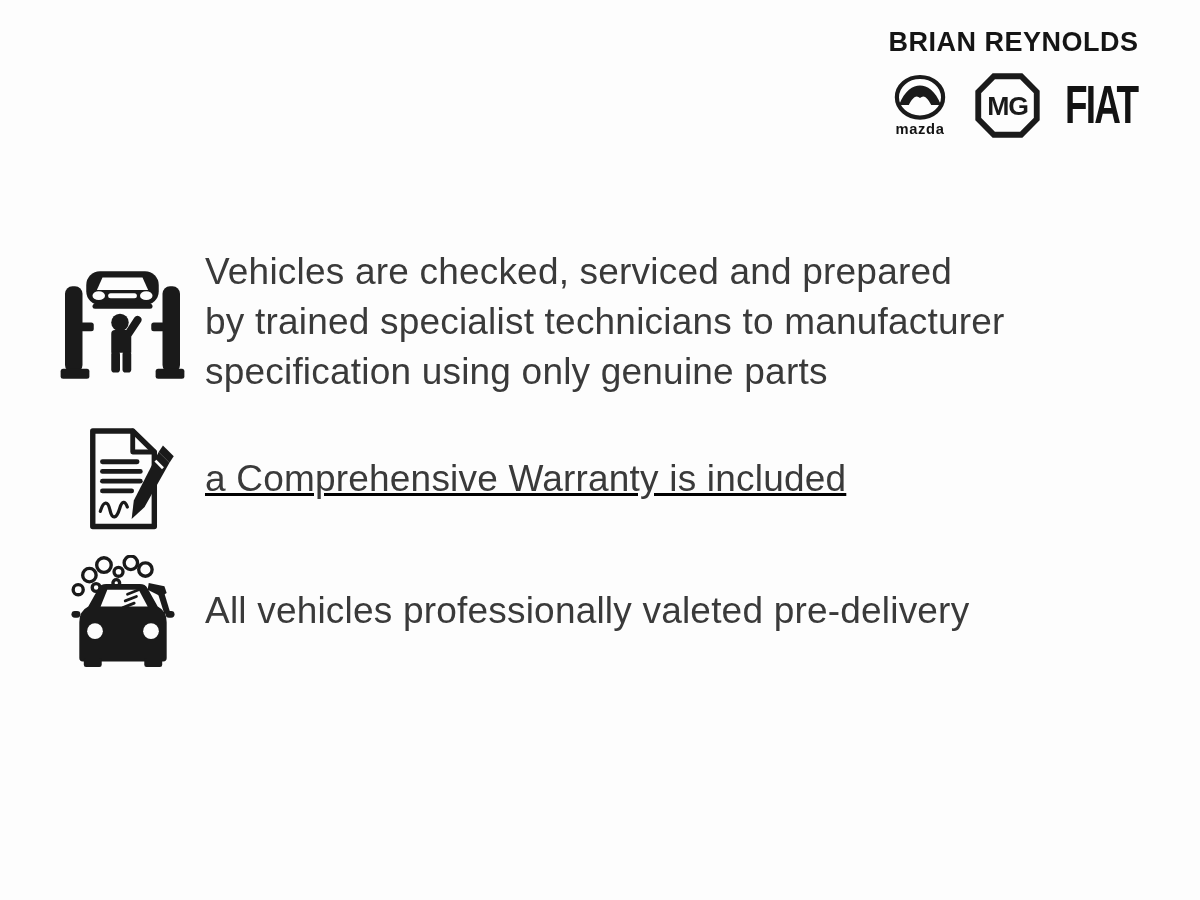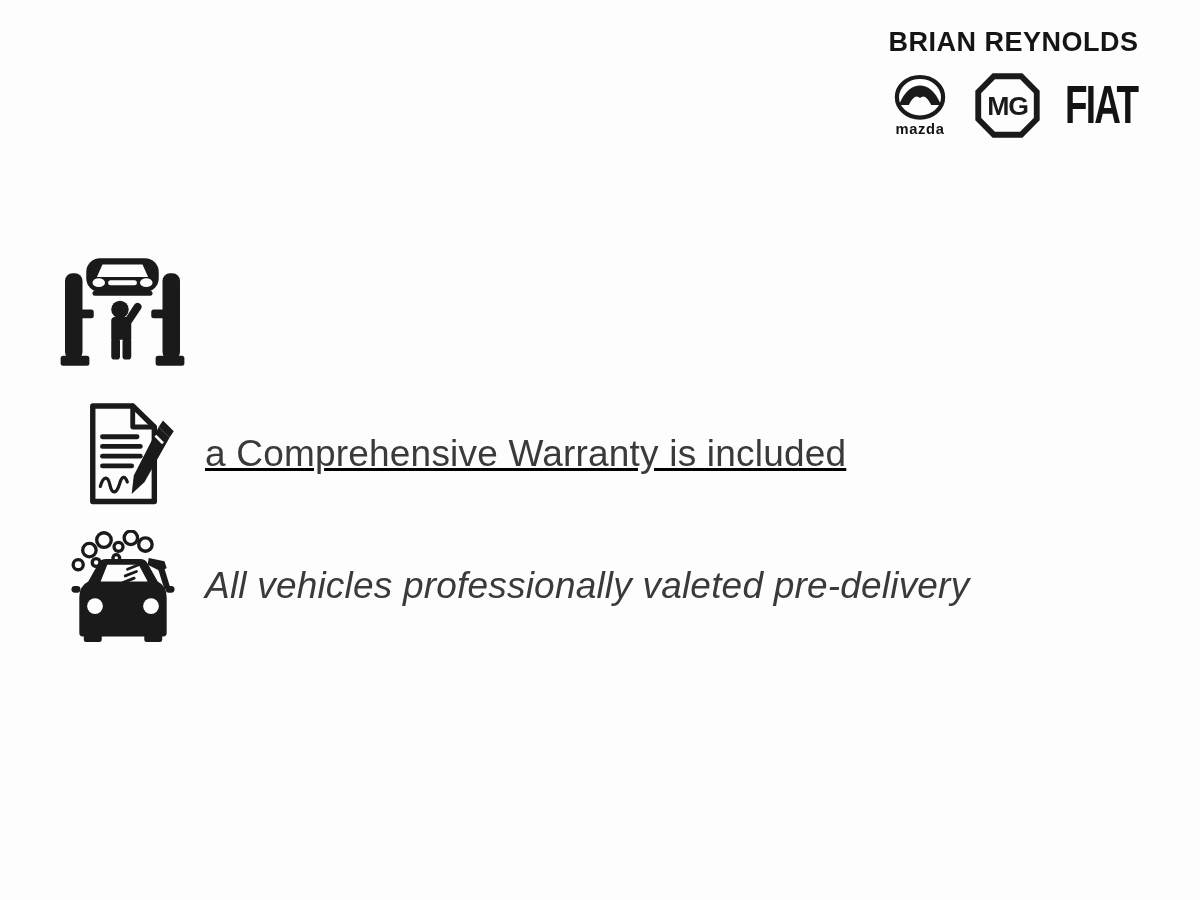--- a/index.html
+++ b/index.html
@@ -55,21 +55,21 @@
     position: absolute;
     left: 60px;
     top: 247px;
     width: 1100px;
   }
   .feature {
     display: flex;
     align-items: center;
   }
   .feature + .feature--warranty { margin-top: 28px; text-decoration: underline; }
-  .feature + .feature--valet    { margin-top: 22px; font-style: italic; }
+  .feature + .feature--valet    { margin-top: 22px; }
   .icon-wrap {
     width: 125px;
     flex-shrink: 0;
     margin-right: 20px;
     display: flex;
     justify-content: center;
     align-items: center;
   }
   .feature-text {
     font-size: 37px;
@@ -123,20 +123,23 @@
             <rect x="50" y="73" width="7" height="17" rx="2.5"></rect>
           </g>
           <g fill="#fdfdfd">
             <path d="M34,14 h32 l4.5,10 h-41 z"></path>
             <ellipse cx="31" cy="28.5" rx="5" ry="3.5"></ellipse>
             <ellipse cx="69" cy="28.5" rx="5" ry="3.5"></ellipse>
             <rect x="38.5" y="26.5" width="23" height="4" rx="2"></rect>
           </g>
         </svg>
       </div>
+      <div class="feature-text">Vehicles are checked, serviced and prepared
+by trained specialist technicians to manufacturer
+specification using only genuine parts</div>
     </div>
 
     <div class="feature feature--warranty">
       <div class="icon-wrap">
         <svg width="108" height="108" viewBox="0 0 100 100">
           <g stroke="#1a1a1a" fill="none" stroke-linejoin="round" stroke-linecap="round">
             <path d="M22,5.5 H59 L79,25 V94 H22 Z" fill="#fdfdfd" stroke-width="5"></path>
             <path d="M59,5.5 V25 H79" stroke-width="4.5"></path>
             <line x1="31" y1="34" x2="63" y2="34" stroke-width="4.5"></line>
             <line x1="31" y1="43" x2="66" y2="43" stroke-width="4.5"></line>

